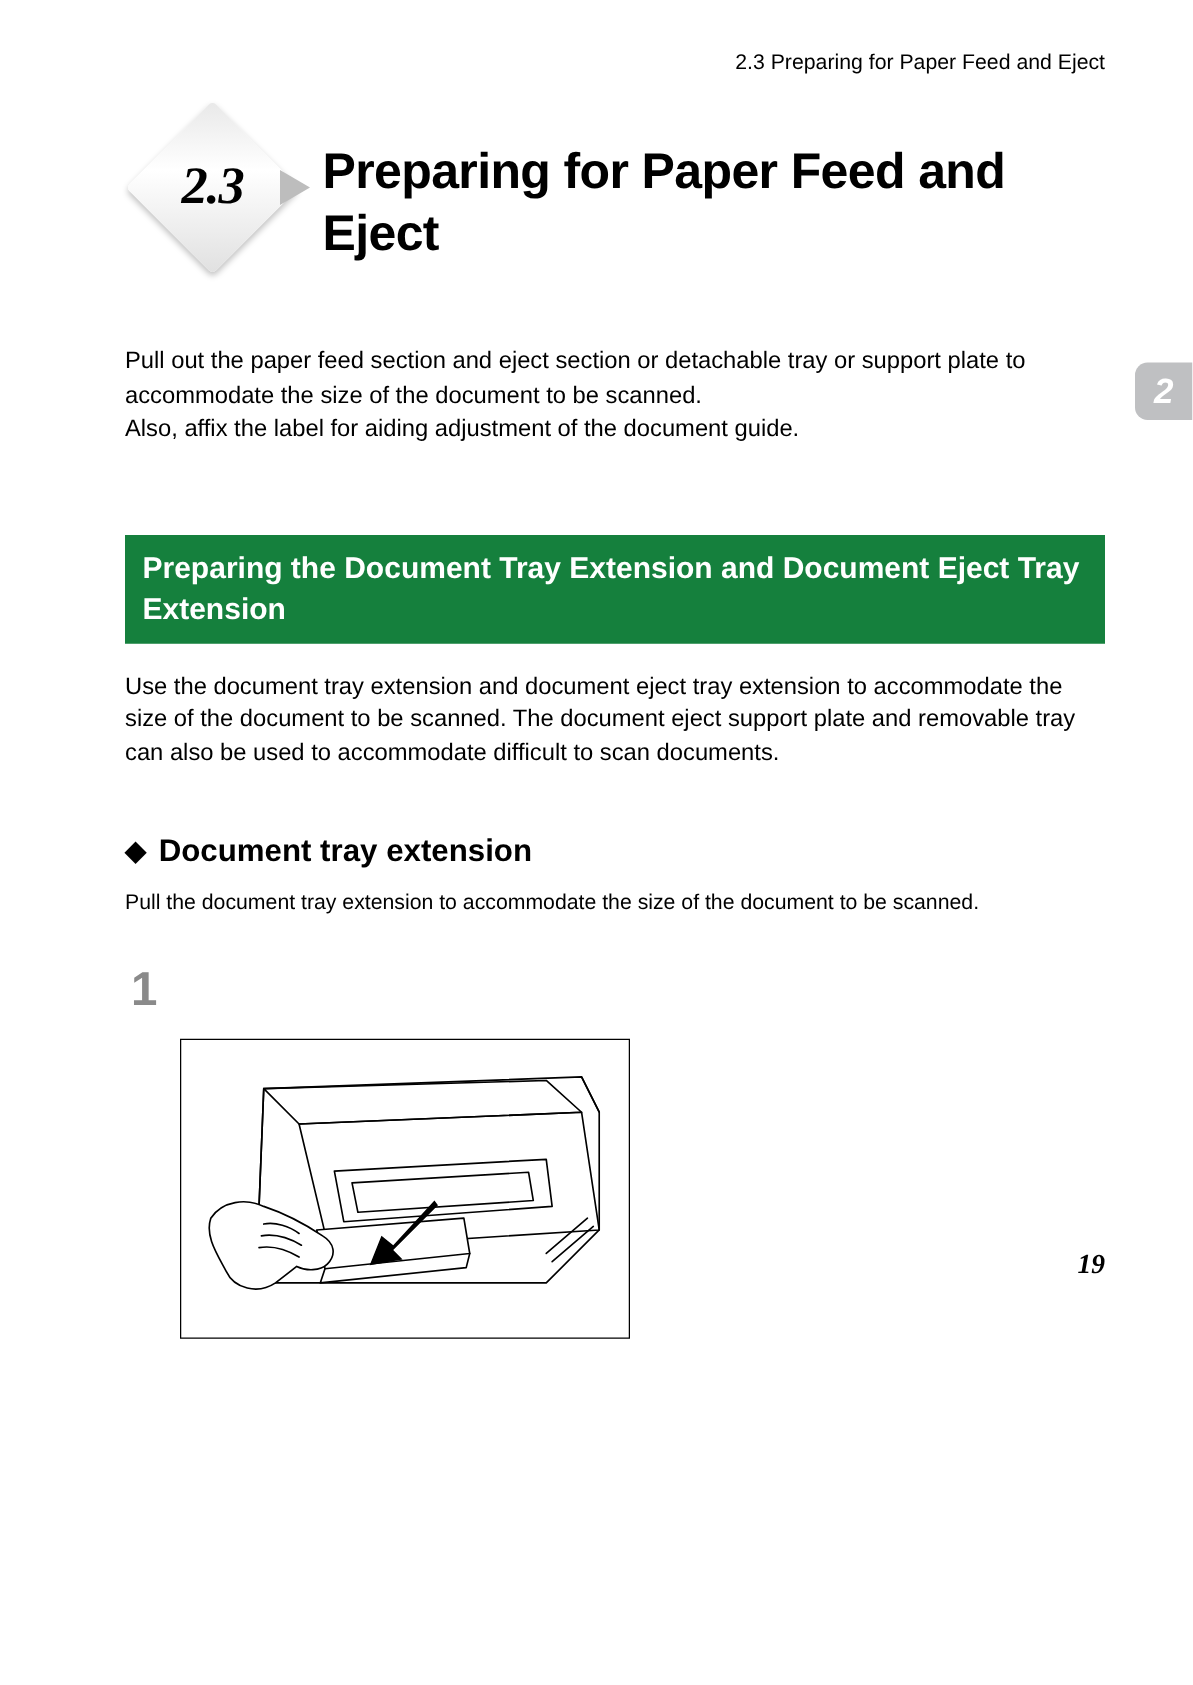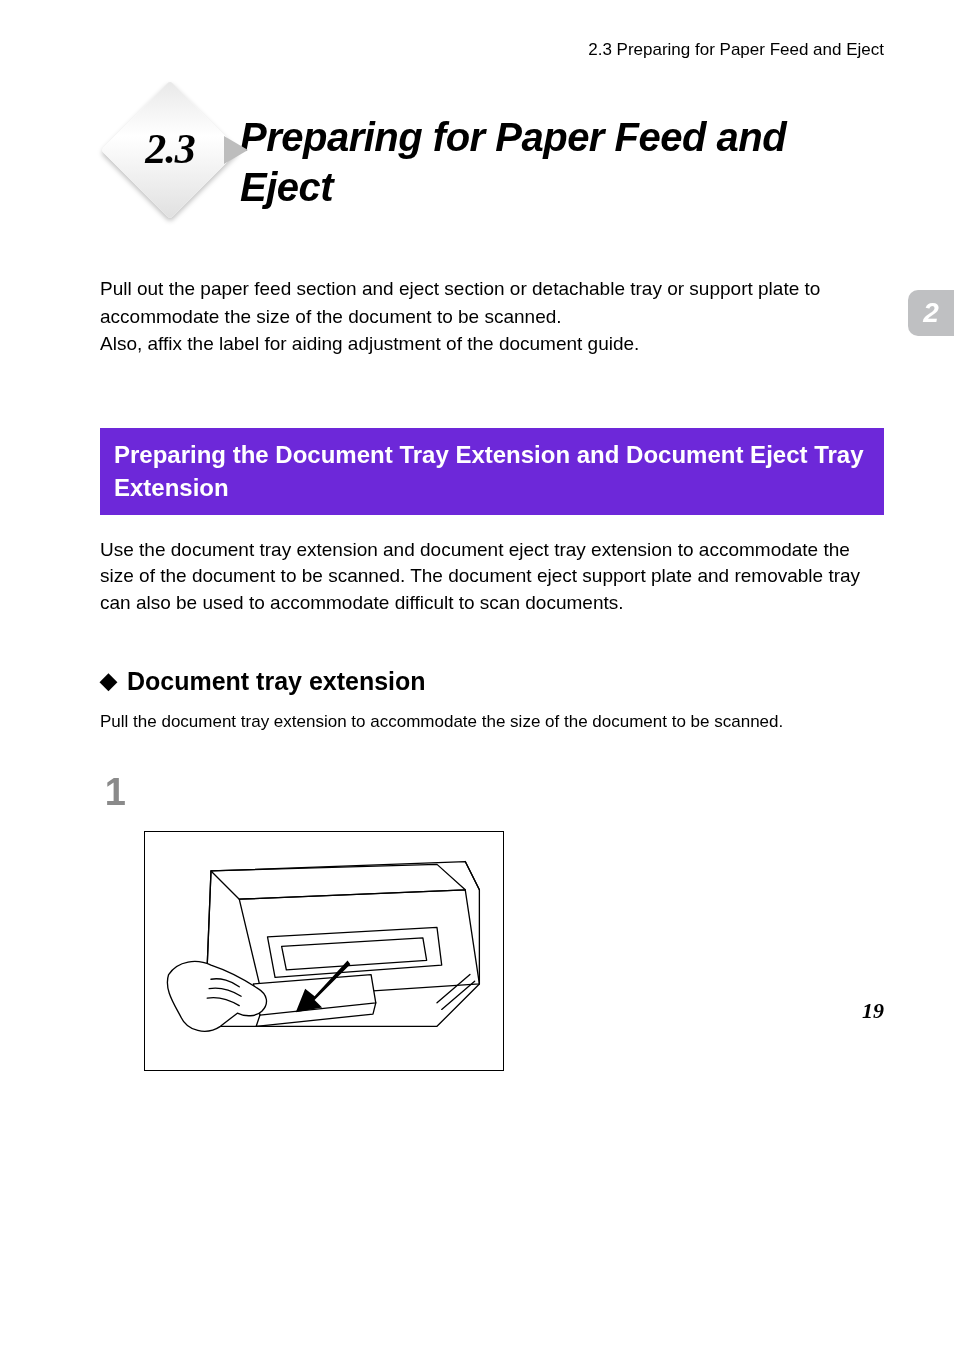--- a/index.html
+++ b/index.html
@@ -1,27 +1,27 @@
 <!DOCTYPE html>
 <html><head>
 <meta charset="utf-8">
 <style>
   * { box-sizing: border-box; margin: 0; padding: 0; }
   html, body { width: 954px; height: 1348px; background: #fff; font-family: Arial, Helvetica, sans-serif; color: #000; }
   .page { position: relative; width: 954px; height: 1072px; padding: 40px 70px 64px 100px; }
   .running-head { text-align: right; font-size: 17px; margin-bottom: 30px; }
   .chapter-tab { position: absolute; right: 0; top: 290px; width: 46px; height: 46px; background: #bfc0c2; border-radius: 10px 0 0 10px; color: #fff; font-weight: bold; font-size: 28px; display: flex; align-items: center; justify-content: center; font-style: italic; }
-  .title-block { display: flex; align-items: flex-start; margin-bottom: 55px; }
+  .title-block { display: flex; align-items: flex-start; gap: 18px; margin-bottom: 55px; }
   .diamond-wrap { width: 140px; height: 140px; position: relative; flex-shrink: 0; margin-top: -10px; }
   .diamond { position: absolute; top: 50%; left: 50%; width: 98px; height: 98px; transform: translate(-50%, -50%) rotate(45deg); background: linear-gradient(135deg, #e8e8e8 0%, #ffffff 40%, #e0e0e0 100%); box-shadow: 2px 2px 5px rgba(0,0,0,0.25); border-radius: 4px; }
   .diamond-num { position: absolute; top: 50%; left: 50%; transform: translate(-50%, -52%); font-family: "Times New Roman", serif; font-style: italic; font-weight: bold; font-size: 42px; letter-spacing: -1px; }
   .chevron { position: absolute; top: 50%; left: 124px; transform: translateY(-50%); width: 0; height: 0; border-top: 14px solid transparent; border-bottom: 14px solid transparent; border-left: 24px solid #bdbdbd; }
-  .main-title { font-size: 40px; font-weight: bold; line-height: 1.25; font-family: Arial, Helvetica, sans-serif; padding-top: 22px; letter-spacing: -0.5px; font-style: italic; }
+  .main-title { font-size: 40px; font-weight: bold; line-height: 1.25; font-family: Arial, Helvetica, sans-serif; padding-top: 22px; letter-spacing: -0.5px; }
   .intro { font-size: 19px; line-height: 1.45; margin-bottom: 70px; }
-  .section-bar { background: #6d28d9; color: #fff; font-size: 24px; font-weight: bold; padding: 10px 14px; line-height: 1.4; margin-bottom: 22px; }
+  .section-bar { background: #15803d; color: #fff; font-size: 24px; font-weight: bold; padding: 10px 14px; line-height: 1.4; margin-bottom: 22px; }
   .section-body { font-size: 19px; line-height: 1.4; margin-bottom: 50px; }
   .subsec { display: flex; align-items: center; gap: 10px; font-size: 25px; font-weight: bold; margin-bottom: 14px; }
   .subsec .bullet { font-size: 22px; }
   .subsec-body { font-size: 17px; line-height: 1.4; margin-bottom: 40px; }
   .step { display: flex; gap: 18px; }
   .step-num { font-family: Arial, Helvetica, sans-serif; font-weight: bold; font-style: normal; font-size: 38px; color: #8a8a8a; line-height: 1; flex-shrink: 0; width: 26px; text-align: right; }
   .step-text { font-size: 19px; font-weight: bold; line-height: 1.45; padding-top: 8px; }
   .illus { margin-left: 44px; margin-top: 20px; width: 360px; height: 240px; border: 1px solid #000; padding: 6px; }
   .illus svg { width: 100%; height: 100%; }
   .page-num { position: absolute; bottom: 48px; right: 70px; font-style: italic; font-weight: bold; font-size: 22px; font-family: "Times New Roman", serif; }

